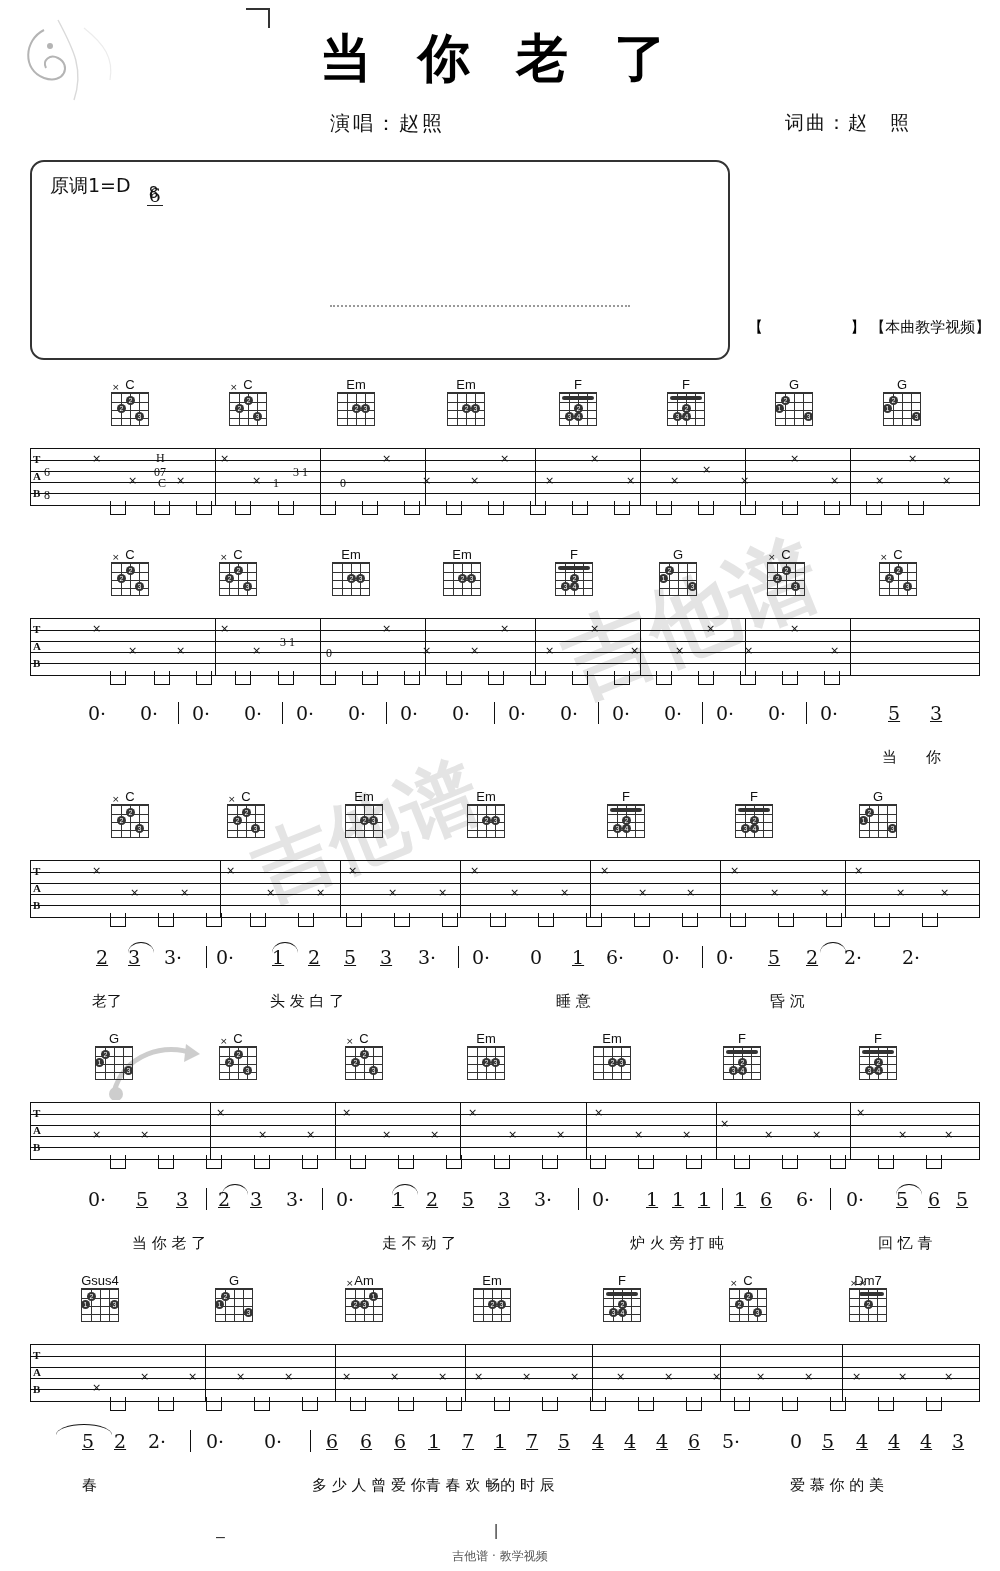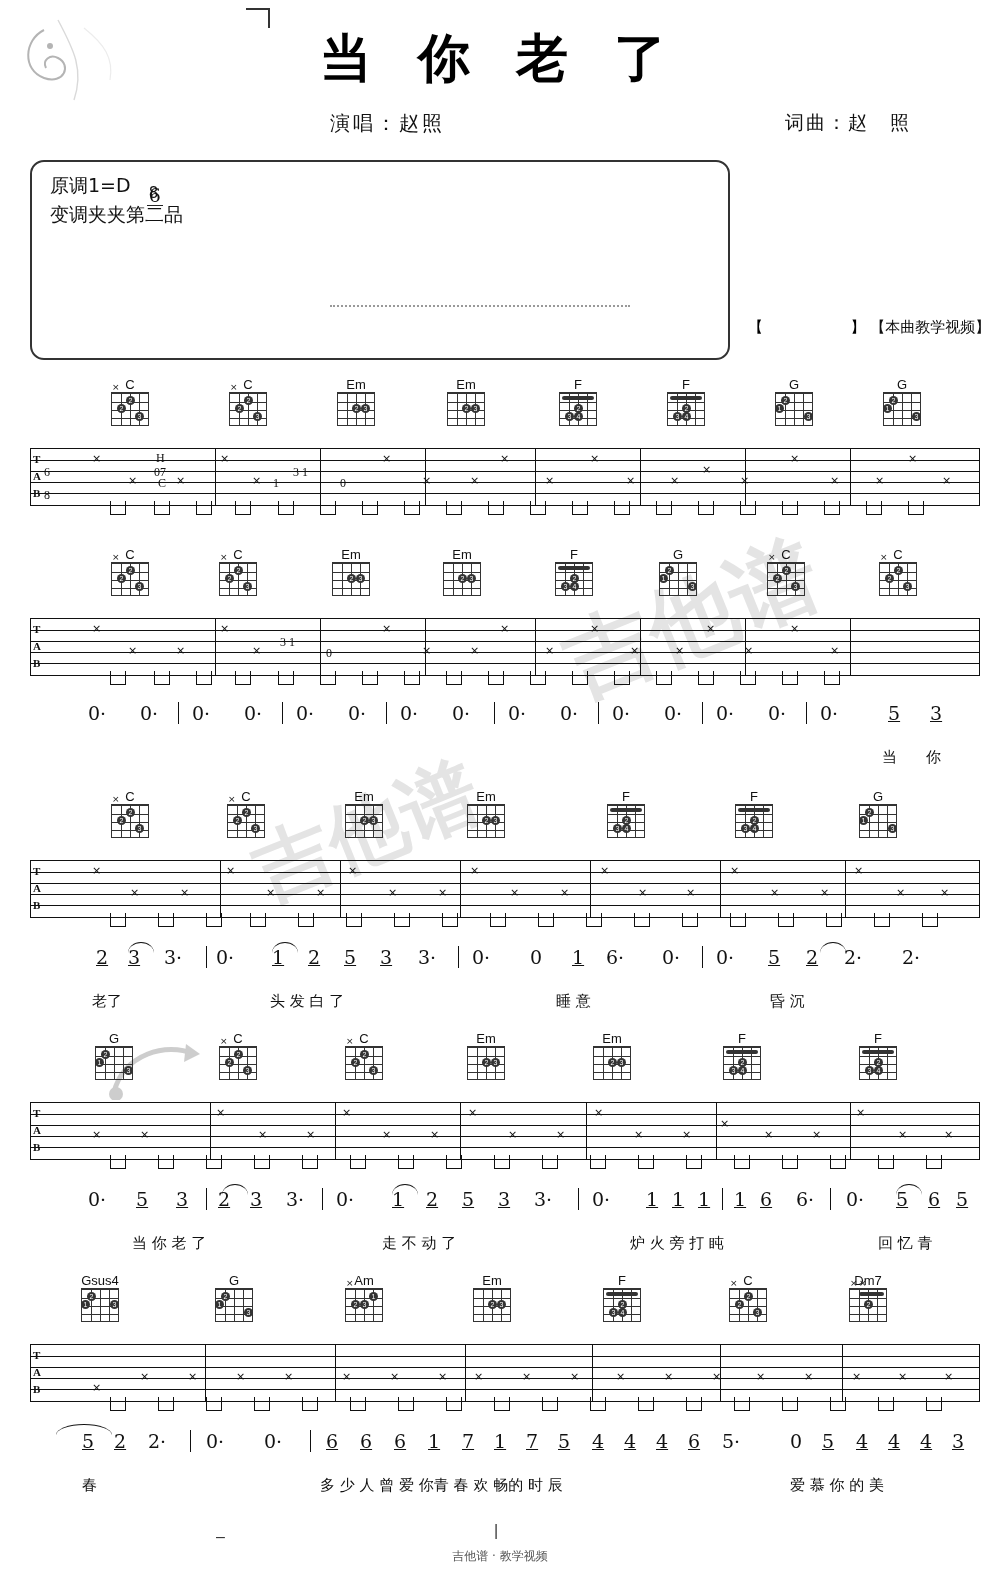--- a/index.html
+++ b/index.html
@@ -184,21 +184,20 @@
   <div class="composer">词曲：赵　照</div>
 
   <div class="infobox">
     <div class="row">
       <span>原调1=D</span>
       <span class="frac">
         <span class="num">6</span>
         <span class="den">8</span>
       </span>
     </div>
-    <div class="row">变调夹夹第二品</div>
   </div>
   <div class="dotline"></div>
   <div class="video-tag">
     <span class="brk">【</span>
     <span style="display:inline-block;width:78px"></span>
     <span class="brk">】</span>
     <span>【本曲教学视频】</span>
   </div>
 
   <div class="wm wm1">吉他谱</div>
@@ -1210,21 +1209,21 @@
       <span class="num" style="left:722px">5·</span>
       <span class="num" style="left:790px">0</span>
       <span class="num u" style="left:822px">5</span>
       <span class="num u" style="left:856px">4</span>
       <span class="num u" style="left:888px">4</span>
       <span class="num u" style="left:920px">4</span>
       <span class="num u" style="left:952px">3</span>
     </div>
     <div class="lyricrow">
       <span class="ly" style="left:82px">春</span>
-      <span class="ly" style="left:320px">多 少 人 曾 爱 你青 春 欢 畅的 时 辰</span>
+      <span class="ly" style="left:312px">多 少 人 曾 爱 你青 春 欢 畅的 时 辰</span>
       <span class="ly" style="left:790px">爱 慕 你 的 美</span>
     </div>
   </div>
 
   <span class="tick" style="left:216px;top:1528px">–</span>
   <span class="tick" style="left:494px;top:1522px">|</span>
 
   <div class="footer-note">吉他谱 · 教学视频</div>
 </div>
 

